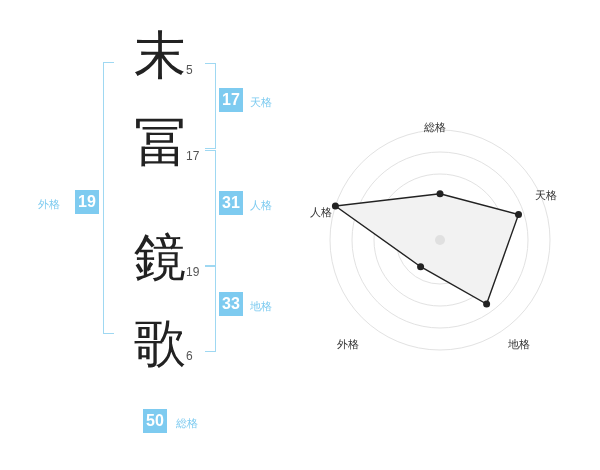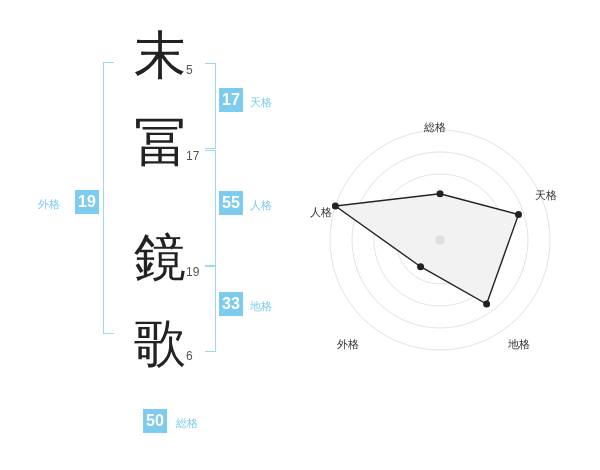--- a/index.html
+++ b/index.html
@@ -92,21 +92,21 @@
 
   <div class="bracket" style="left:205px; top:63px; width:10px; height:84px; border-left:none; border-right:1px solid #9fd8f2;"></div>
 
   <div class="bracket" style="left:205px; top:150px; width:10px; height:114px; border-left:none; border-right:1px solid #9fd8f2;"></div>
 
   <div class="bracket" style="left:205px; top:266px; width:10px; height:84px; border-left:none; border-right:1px solid #9fd8f2;"></div>
 
   <div class="badge" style="left:219px; top:88px;">17</div>
   <div class="badge-label" style="left:250px; top:95px;">天格</div>
 
-  <div class="badge" style="left:219px; top:191px;">55</div>
+  <div class="badge" style="left:219px; top:191px;">31</div>
   <div class="badge-label" style="left:250px; top:198px;">人格</div>
 
   <div class="badge" style="left:219px; top:292px;">33</div>
   <div class="badge-label" style="left:250px; top:299px;">地格</div>
 
   <div class="badge" style="left:75px; top:190px;">19</div>
   <div class="badge-label" style="left:38px; top:197px;">外格</div>
 
   <div class="badge" style="left:143px; top:409px;">50</div>
   <div class="badge-label" style="left:176px; top:416px;">総格</div>

